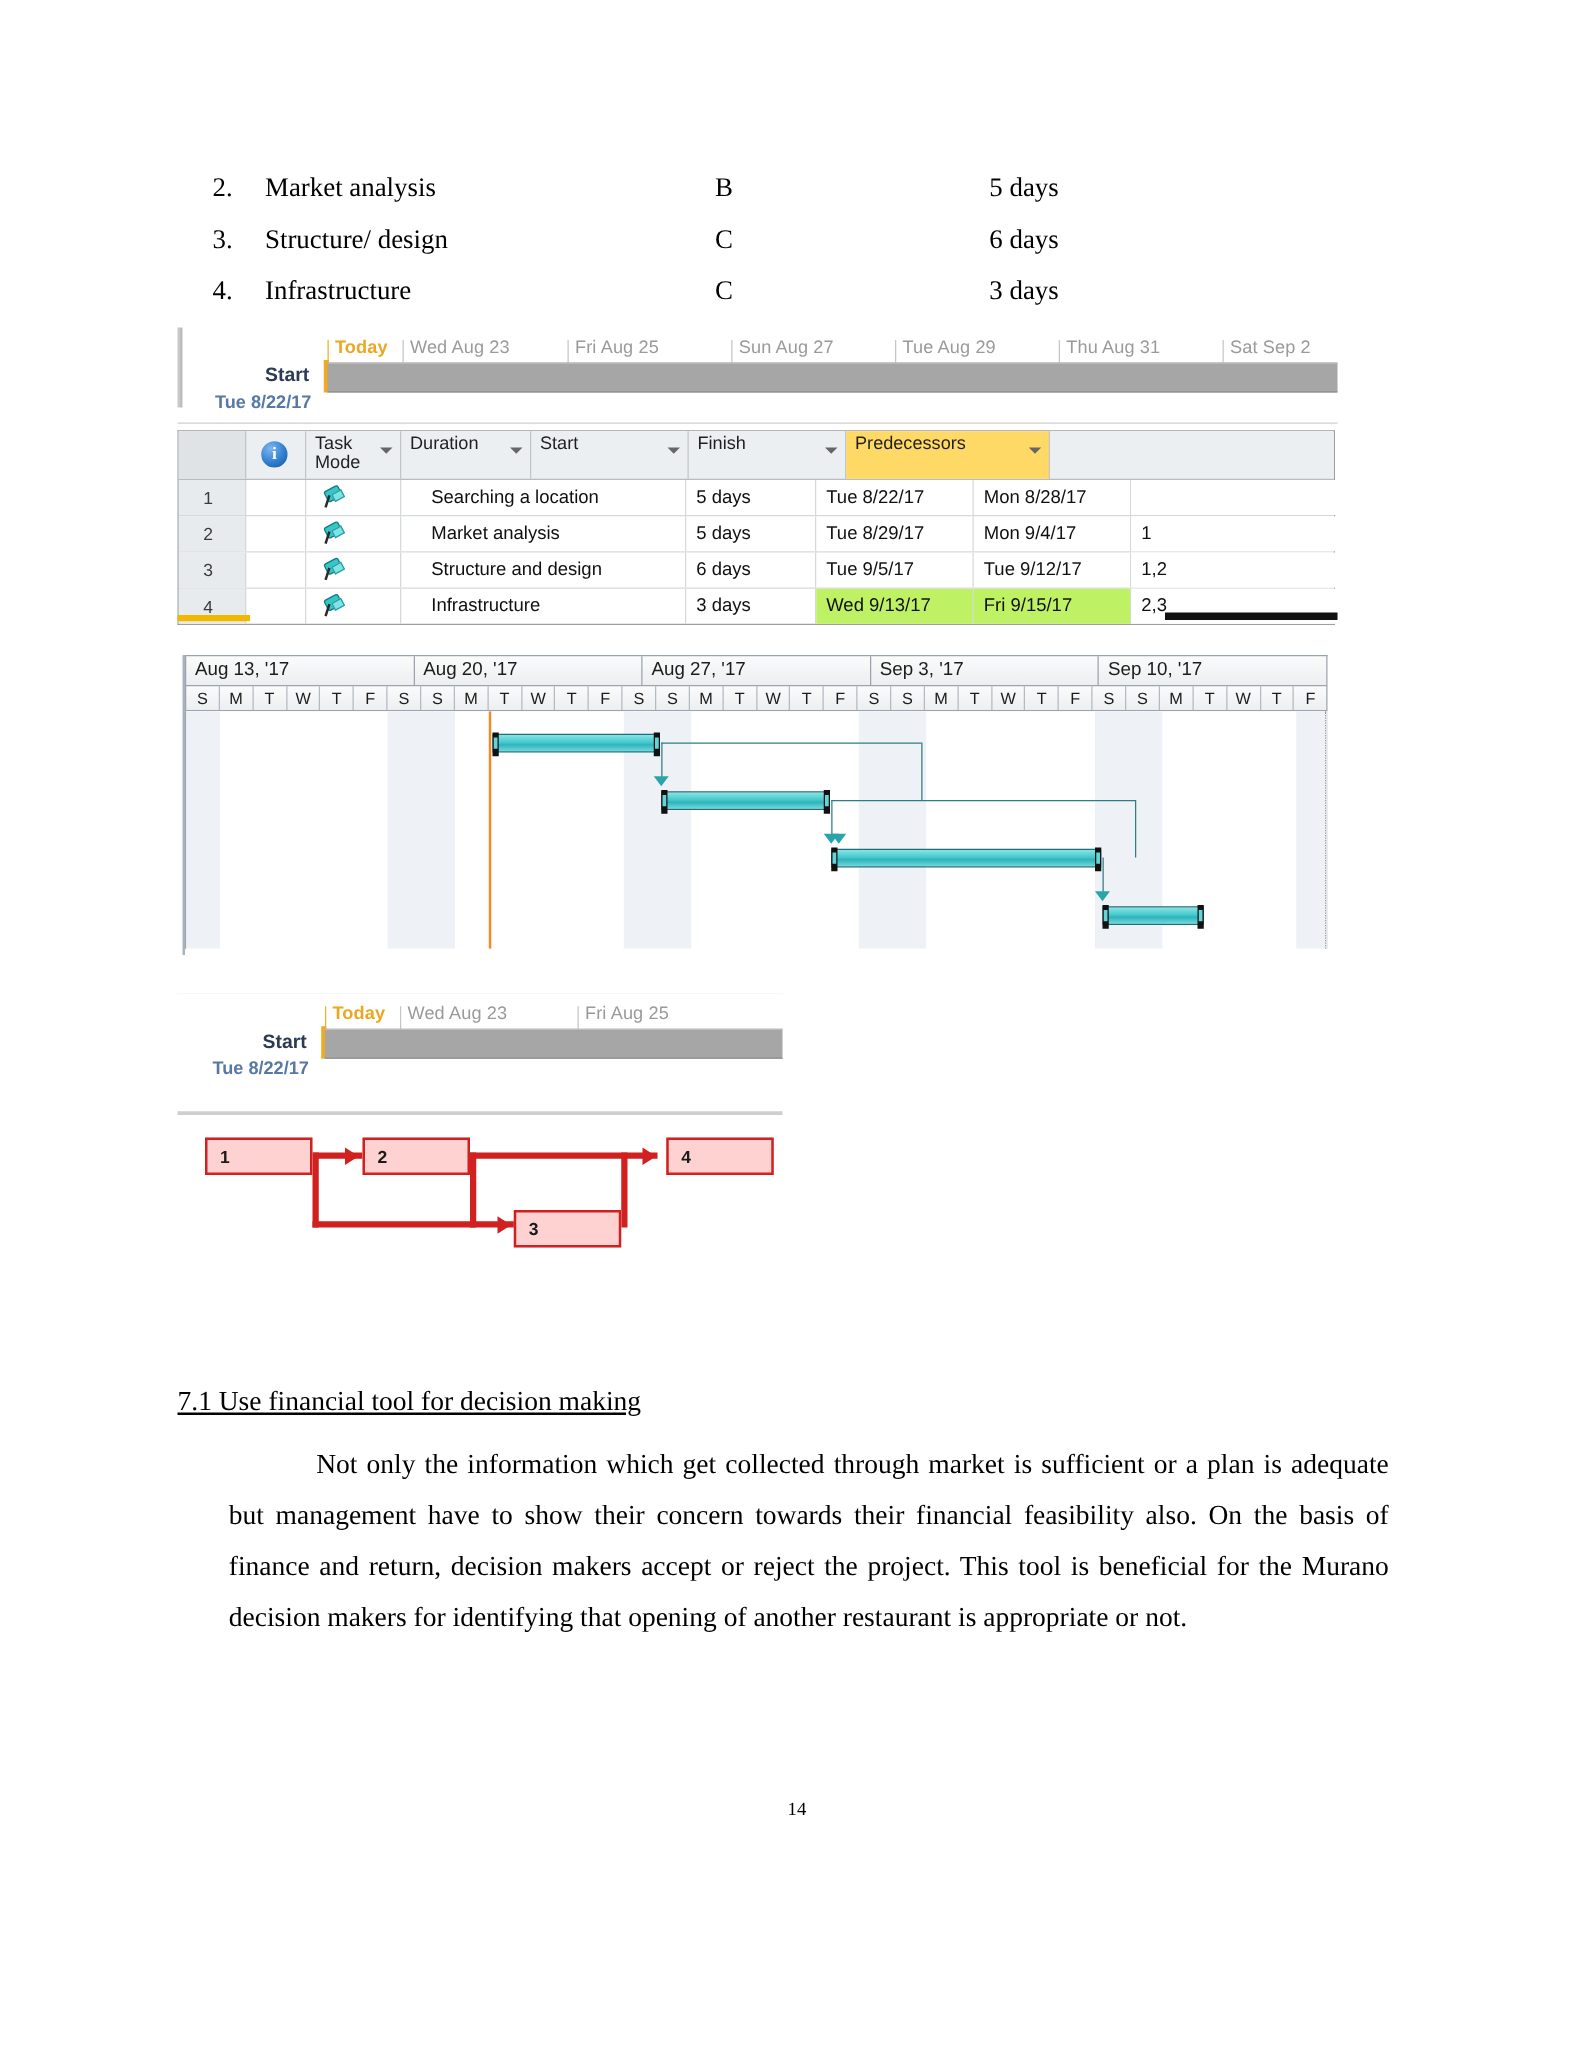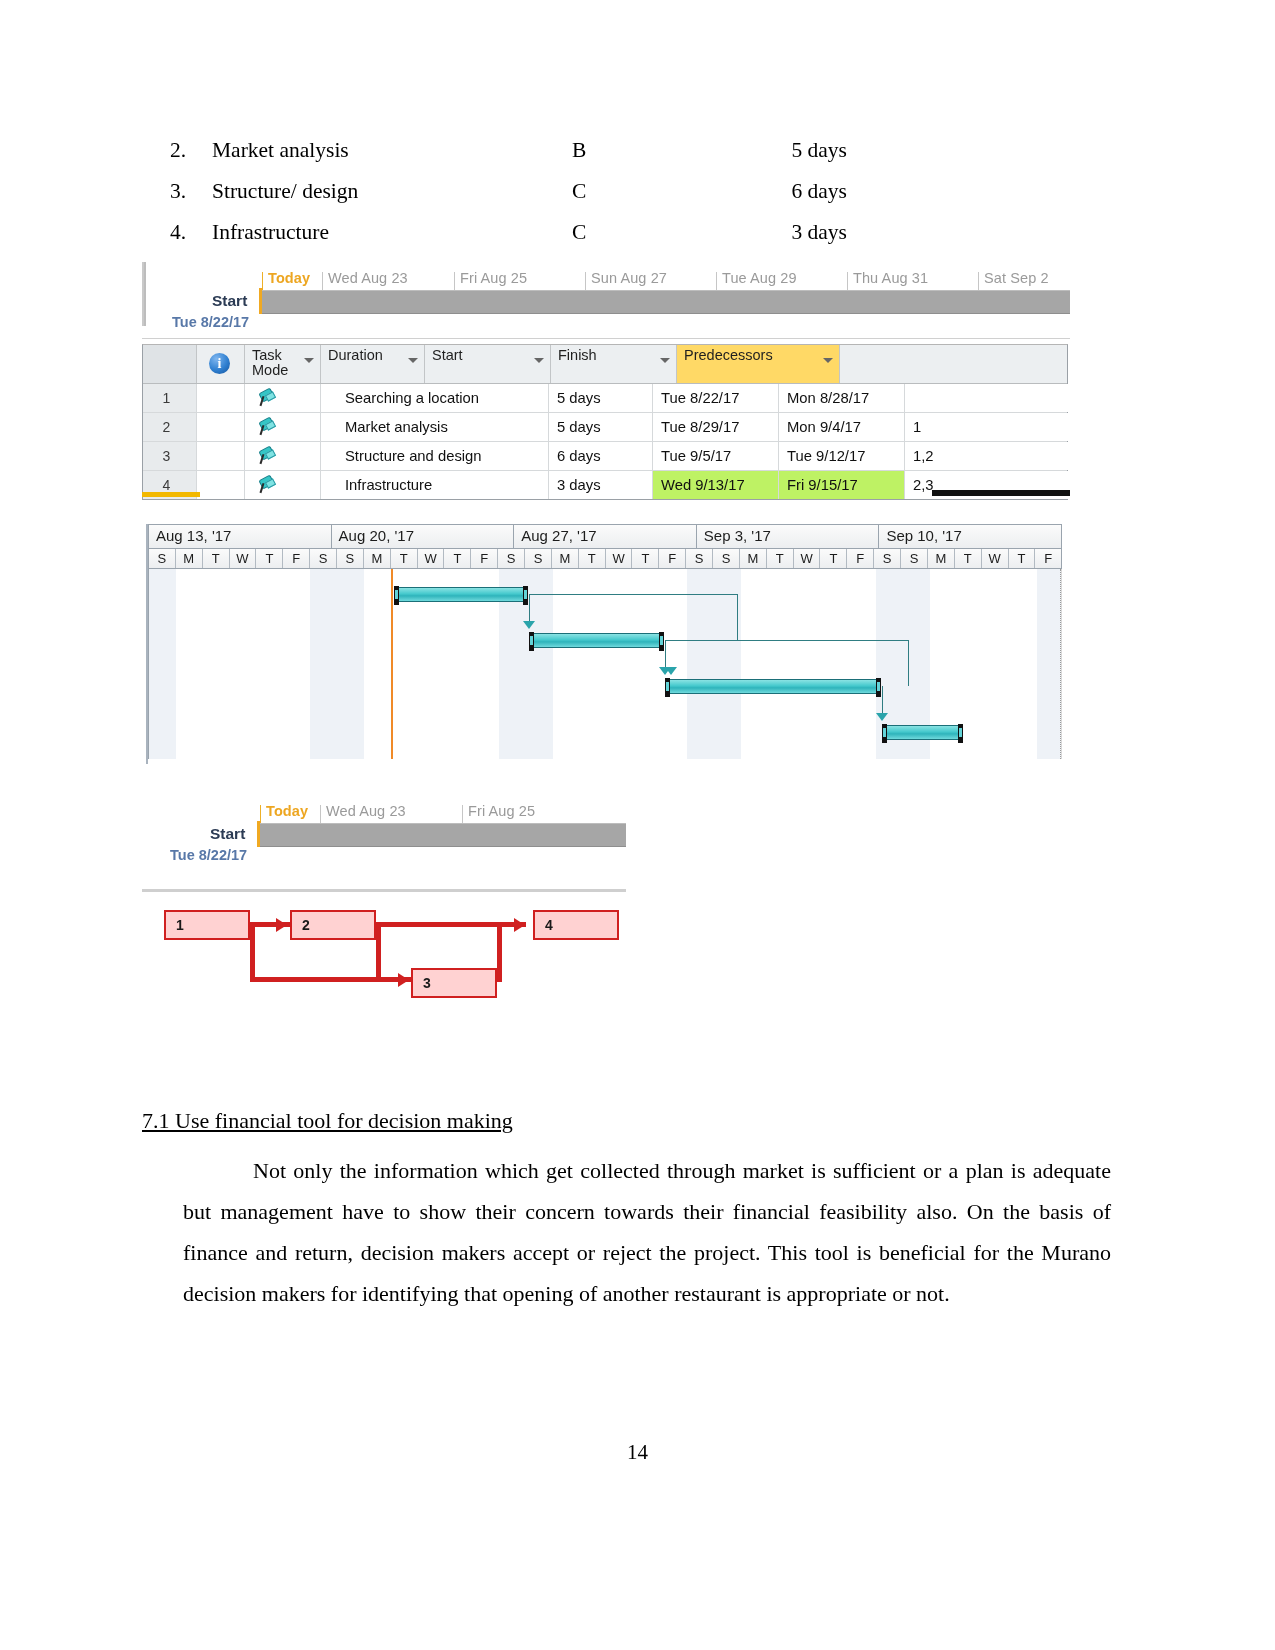--- a/index.html
+++ b/index.html
@@ -469,21 +469,21 @@
     font-family: "Liberation Serif", serif;
     color: #000;
     margin-left: 41px;
   }
   .pagenum {
     position: absolute;
     left: 0;
     right: 0;
     top: 1440px;
     text-align: center;
-    font-size: 21px;
+    font-size: 15px;
     font-family: "Liberation Serif", serif;
   }
 </style>
 </head>
 <body>
 
 <div class="page">
 
   <div class="task-list">
     <div class="task-row">

